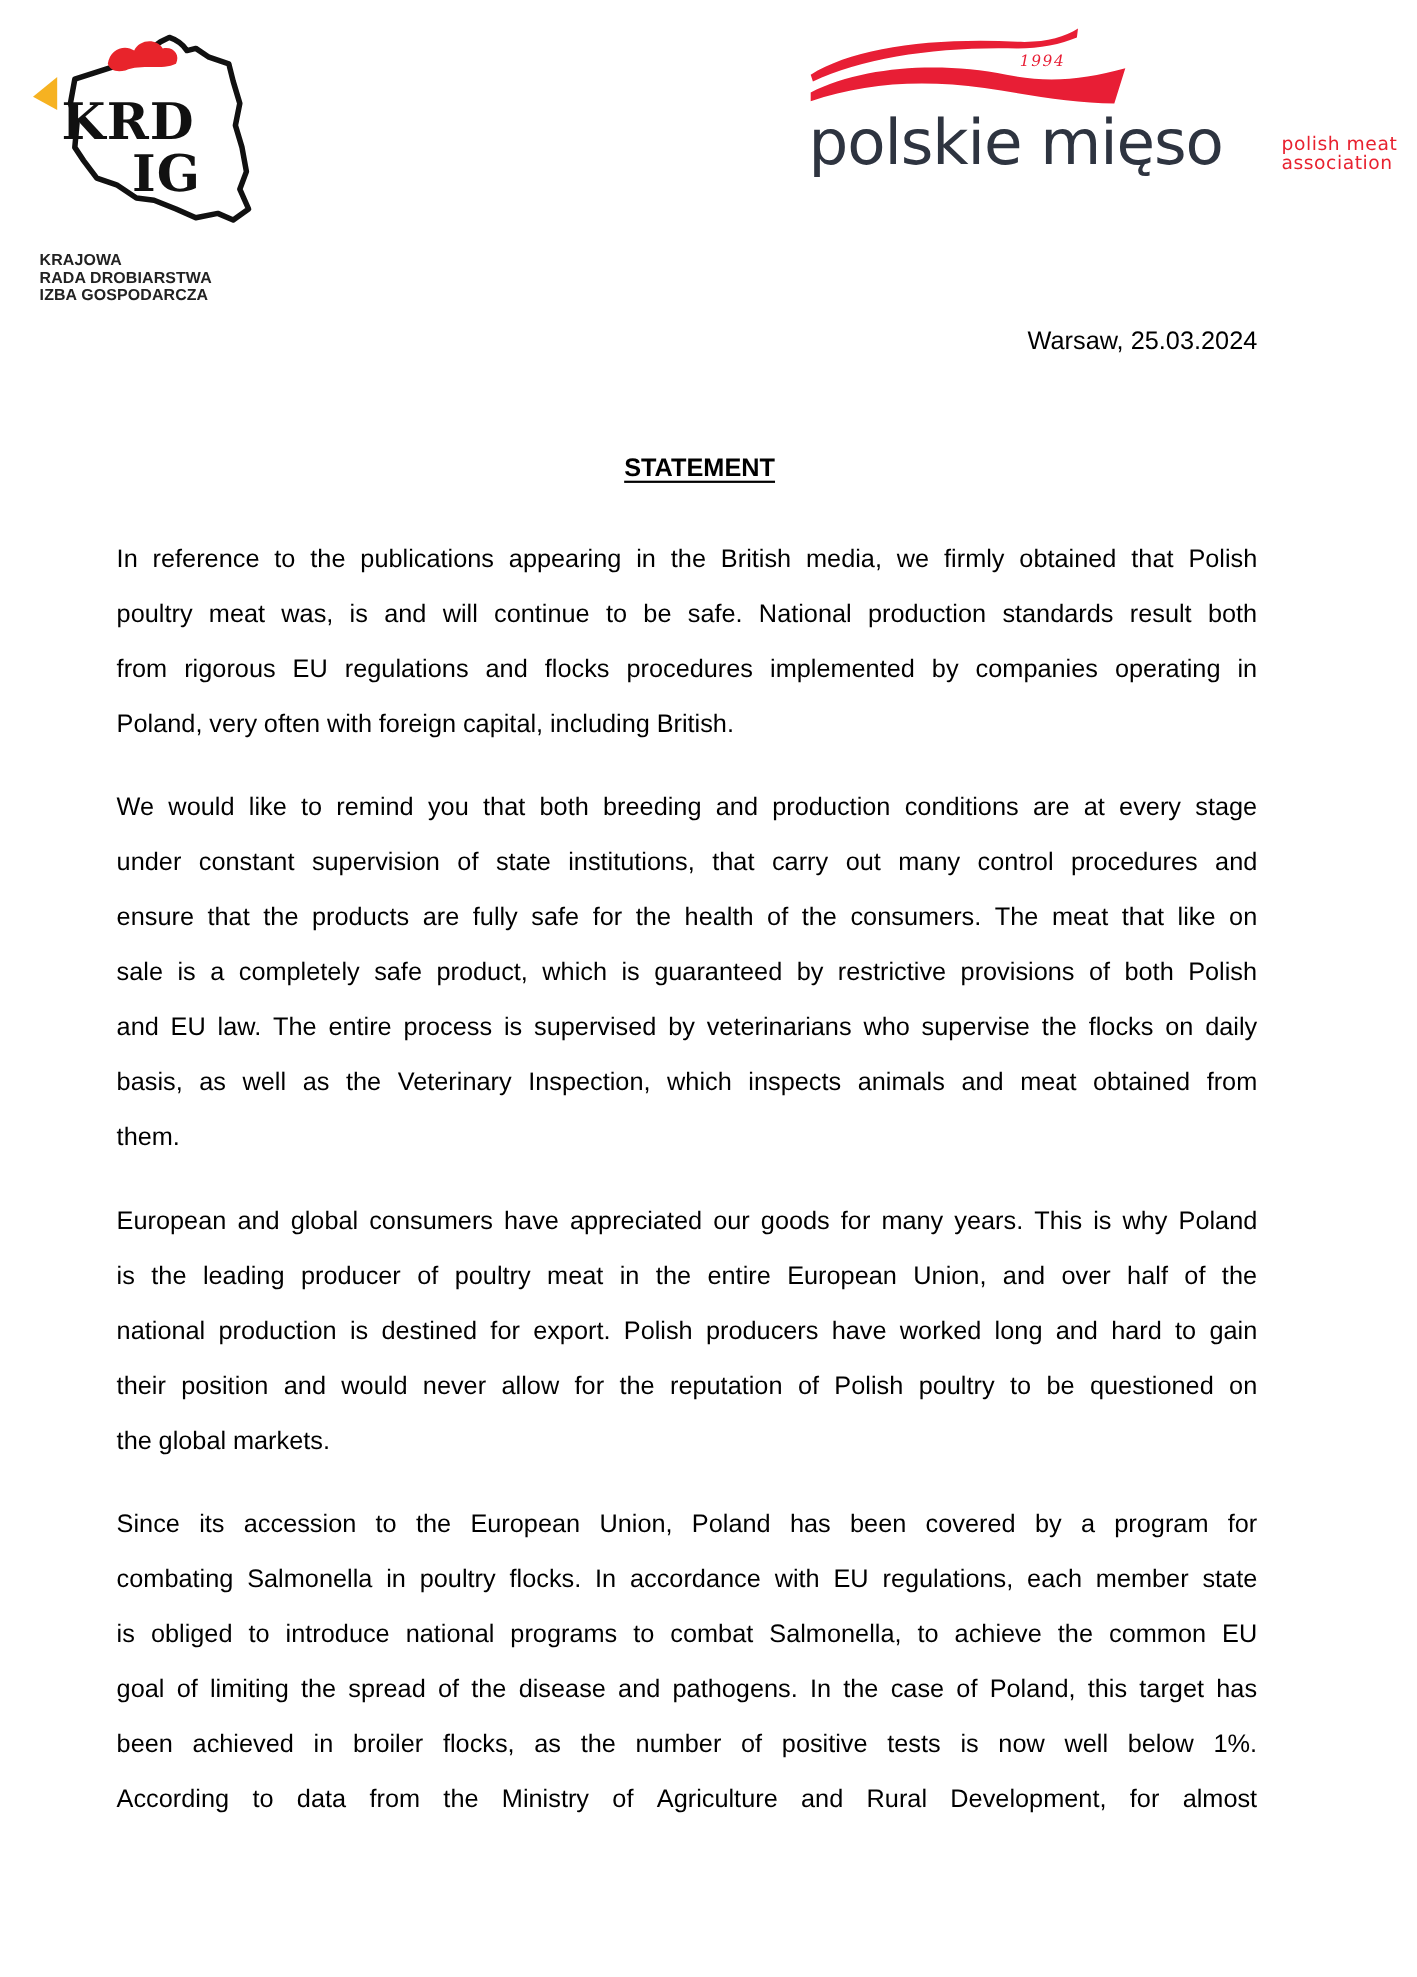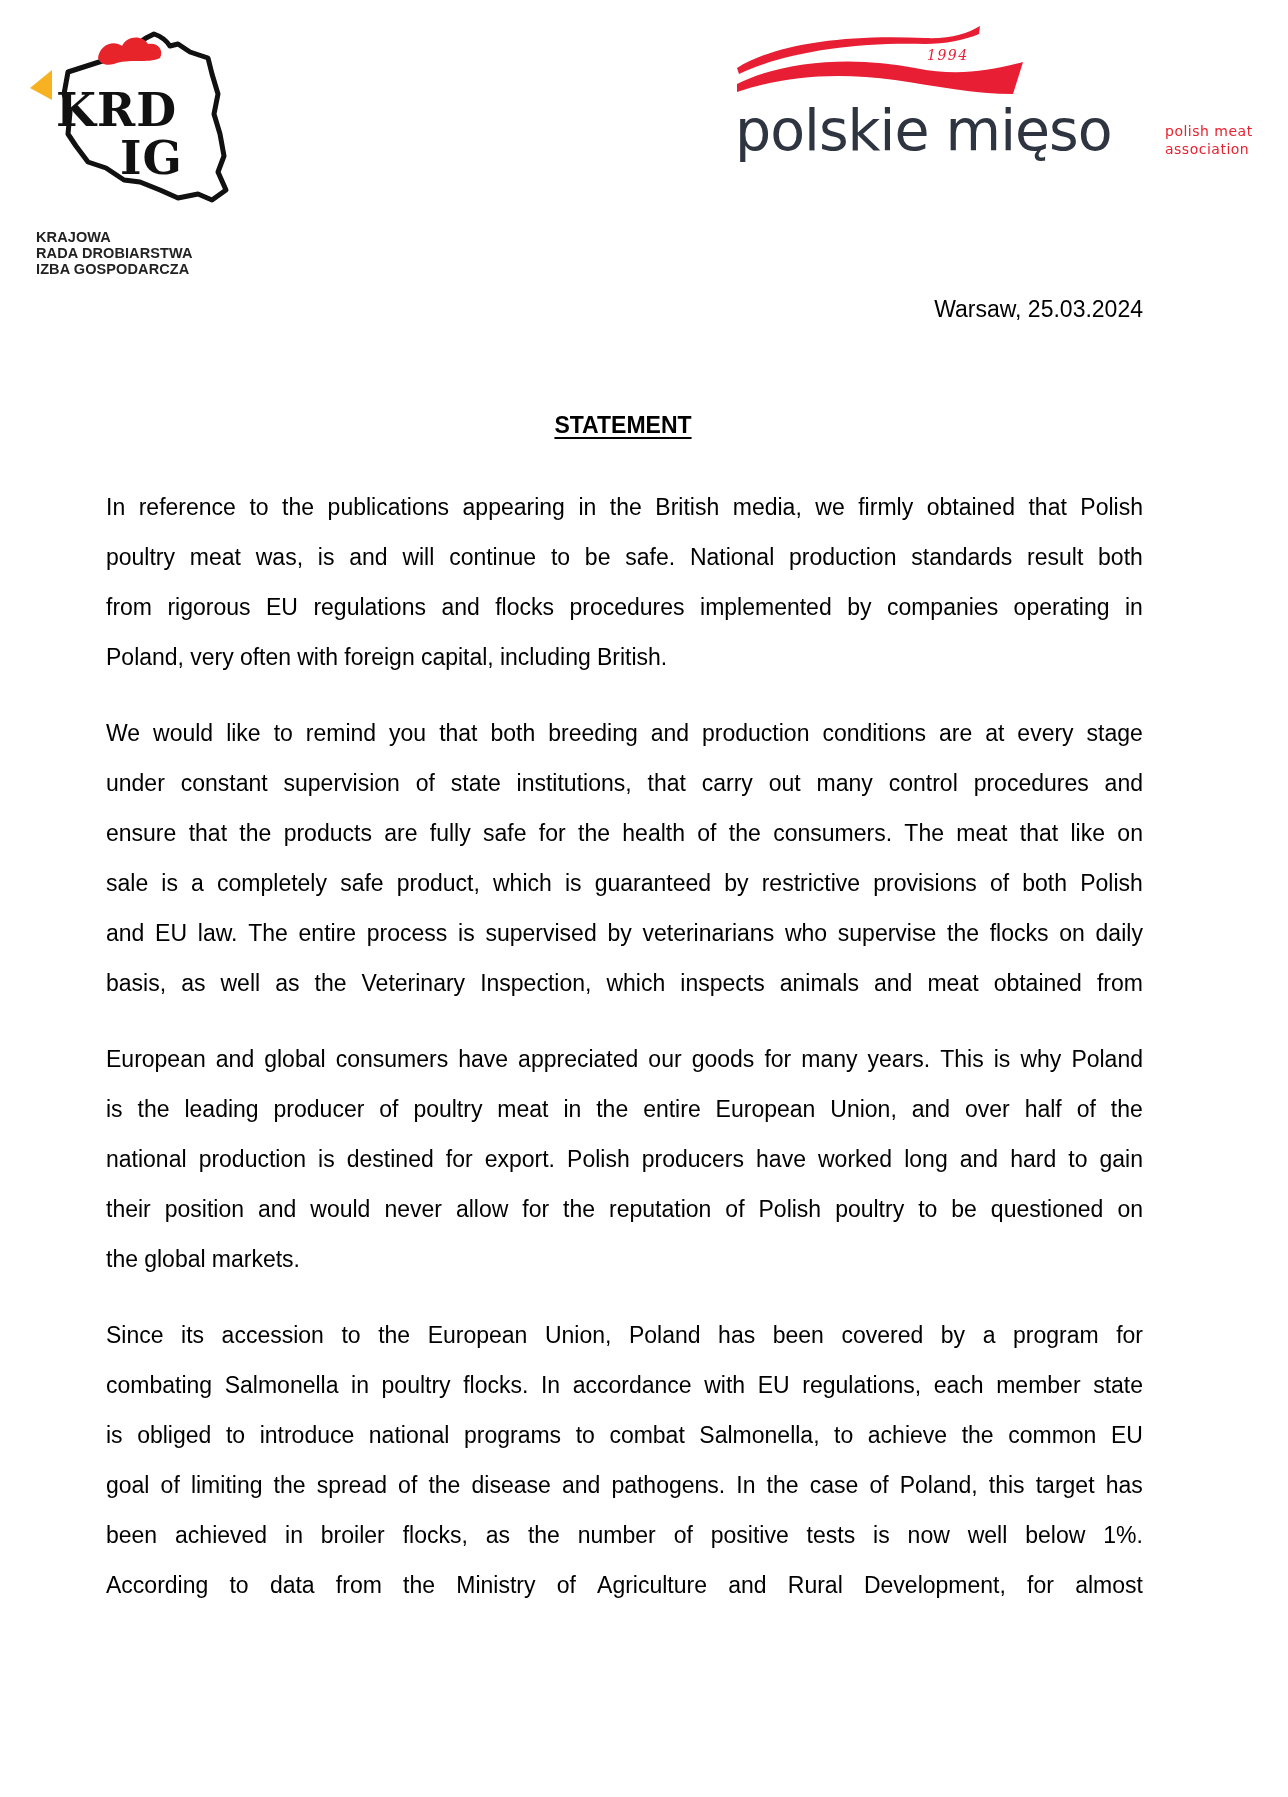--- a/index.html
+++ b/index.html
@@ -8,24 +8,24 @@
   .krd-logo { position:absolute; left:28px; top:14px; width:210px; height:245px; }
   .krd-logo svg { position:absolute; left:0; top:0; }
   .krd-sub { position:absolute; left:36px; top:201px; font-family:"Liberation Sans", sans-serif;
              font-weight:bold; font-size:14.5px; line-height:16px; color:#222; letter-spacing:0.1px;margin-top:28px; }
   .krd-sub div { white-space:nowrap; }
   .pm-logo { position:absolute; left:735px; top:24px; width:553px; height:150px; }
   .pm-logo svg { position:absolute; left:0; top:0; }
   .pm-word { position:absolute; left:0; top:78px; font-family:"DejaVu Sans", sans-serif;
              font-size:57px; color:#2e3440; letter-spacing:-1px; white-space:nowrap; line-height:1; }
   .pm-tag { position:absolute; left:430px; top:98px; font-family:"DejaVu Sans", sans-serif;
-            font-size:14px; line-height:18px; color:#e8212f; white-space:nowrap; letter-spacing:0.5px; }
+            font-size:17px; line-height:18px; color:#e8212f; white-space:nowrap; letter-spacing:0.5px; }
   .date { position:absolute; right:145px; top:296px; font-size:23px; white-space:nowrap;margin-left:21px; }
   .title { position:absolute; left:0; width:1246px; top:412px; text-align:center;
-           font-weight:bold; font-size:23px; }
+           font-weight:bold; font-size:23px;padding-left:13px; }
   .title span { text-decoration:underline; text-underline-offset:4px; text-decoration-thickness:2px; }
   .body { position:absolute; left:106px; width:1037px; top:490px; font-size:23px; }
   .para { margin:0 0 26px 0; }
   .line { display:block; height:50px; line-height:34px; text-align:justify; text-align-last:justify;
           white-space:nowrap; }
   .line.last { text-align-last:left; }
   .line-inner { display:flex; justify-content:space-between;align-items:flex-end; }
   .line.last .line-inner { justify-content:flex-start; gap:0.27em; }
 </style>
 </head>
@@ -244,20 +244,25 @@
           <span>Inspection,</span>
           <span>which</span>
           <span>inspects</span>
           <span>animals</span>
           <span>and</span>
           <span>meat</span>
           <span>obtained</span>
           <span>from</span>
         </div>
       </div>
+      <div class="line last">
+        <div class="line-inner">
+          <span>them.</span>
+        </div>
+      </div>
     </div>
     <div class="para">
       <div class="line">
         <div class="line-inner">
           <span>European</span>
           <span>and</span>
           <span>global</span>
           <span>consumers</span>
           <span>have</span>
           <span>appreciated</span>

